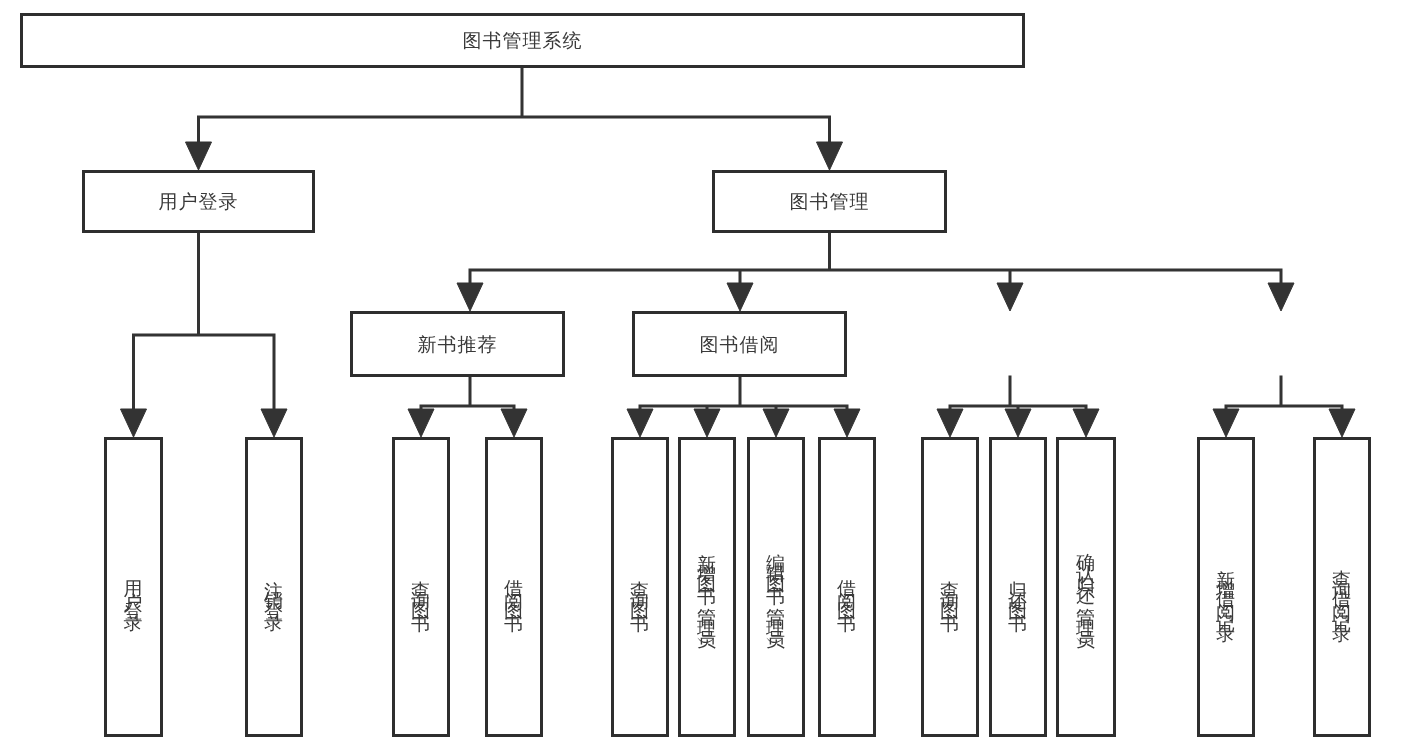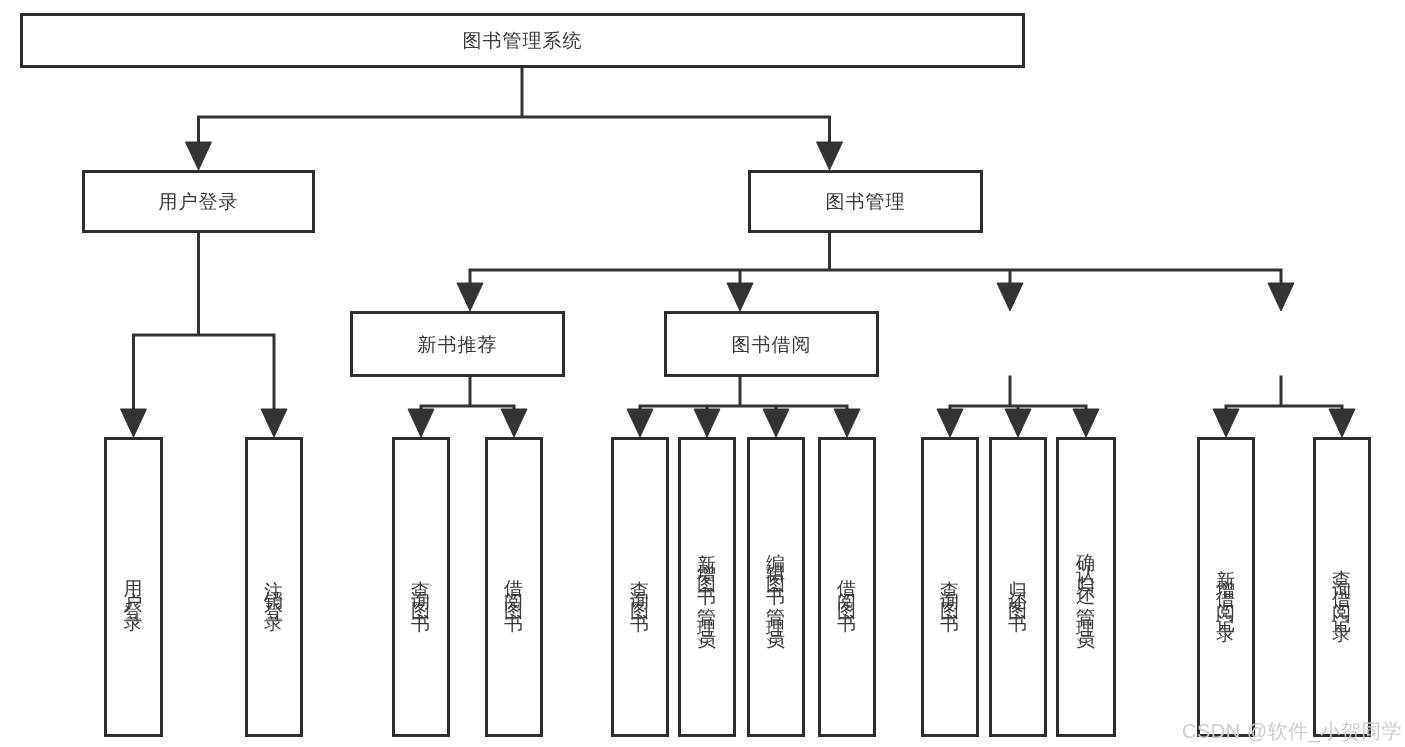--- a/index.html
+++ b/index.html
@@ -84,38 +84,37 @@
     <polygon points="1073,409 1099,409 1086,437"></polygon>
 
     <path d="M1281 377 V406 M1226 406 H1342 M1226 406 V429 M1342 406 V429"></path>
     <polygon points="1213,409 1239,409 1226,437"></polygon>
     <polygon points="1329,409 1355,409 1342,437"></polygon>
   </svg>
 
   <div class="node h" style="left:20px;top:13px;width:1005px;height:55px">图书管理系统</div>
 
   <div class="node h" style="left:82px;top:170px;width:233px;height:63px">用户登录</div>
-  <div class="node h" style="left:748px;top:170px;width:235px;height:63px">图书管理</div>
+  <div class="node h" style="left:712px;top:170px;width:235px;height:63px">图书管理</div>
 
   <div class="node h" style="left:350px;top:311px;width:215px;height:66px">新书推荐</div>
-  <div class="node h" style="left:664px;top:311px;width:215px;height:66px">图书借阅</div>
+  <div class="node h" style="left:632px;top:311px;width:215px;height:66px">图书借阅</div>
 
   <div class="node v" style="left:104px;width:59px">用户登录</div>
   <div class="node v" style="left:245px">注销登录</div>
 
   <div class="node v" style="left:392px">查询图书</div>
   <div class="node v" style="left:485px">借阅图书</div>
 
   <div class="node v" style="left:611px">查询图书</div>
   <div class="node v" style="left:678px">新增图书（管理员）</div>
   <div class="node v" style="left:747px">编辑图书（管理员）</div>
   <div class="node v" style="left:818px">借阅图书</div>
 
   <div class="node v" style="left:921px">查询图书</div>
   <div class="node v" style="left:989px">归还图书</div>
   <div class="node v" style="left:1056px;width:60px">确认归还（管理员）</div>
 
   <div class="node v" style="left:1197px">新增借阅记录</div>
   <div class="node v" style="left:1313px">查询借阅记录</div>
 
-  <div class="watermark">CSDN @软件_小贺同学</div>
 
 </div>
 
 </body></html>

